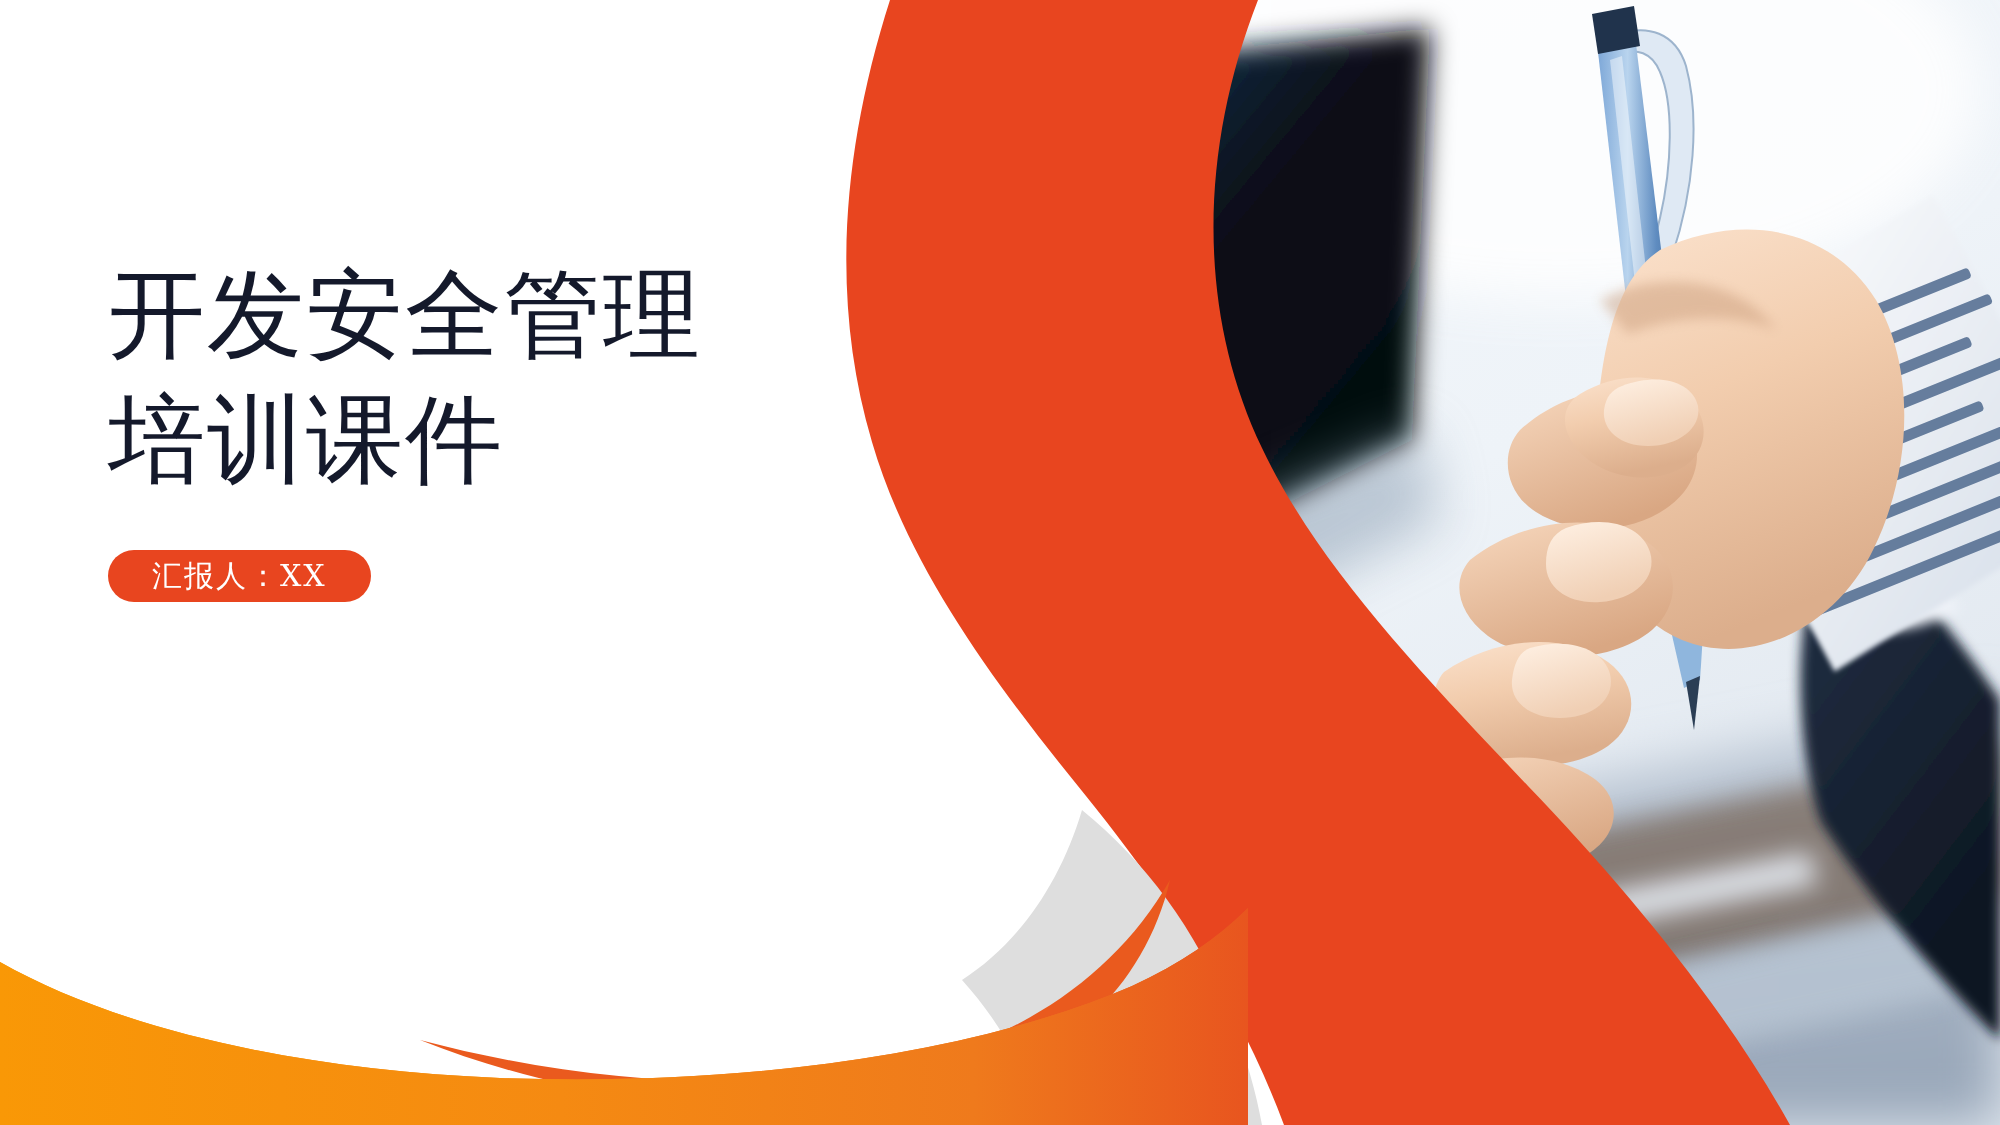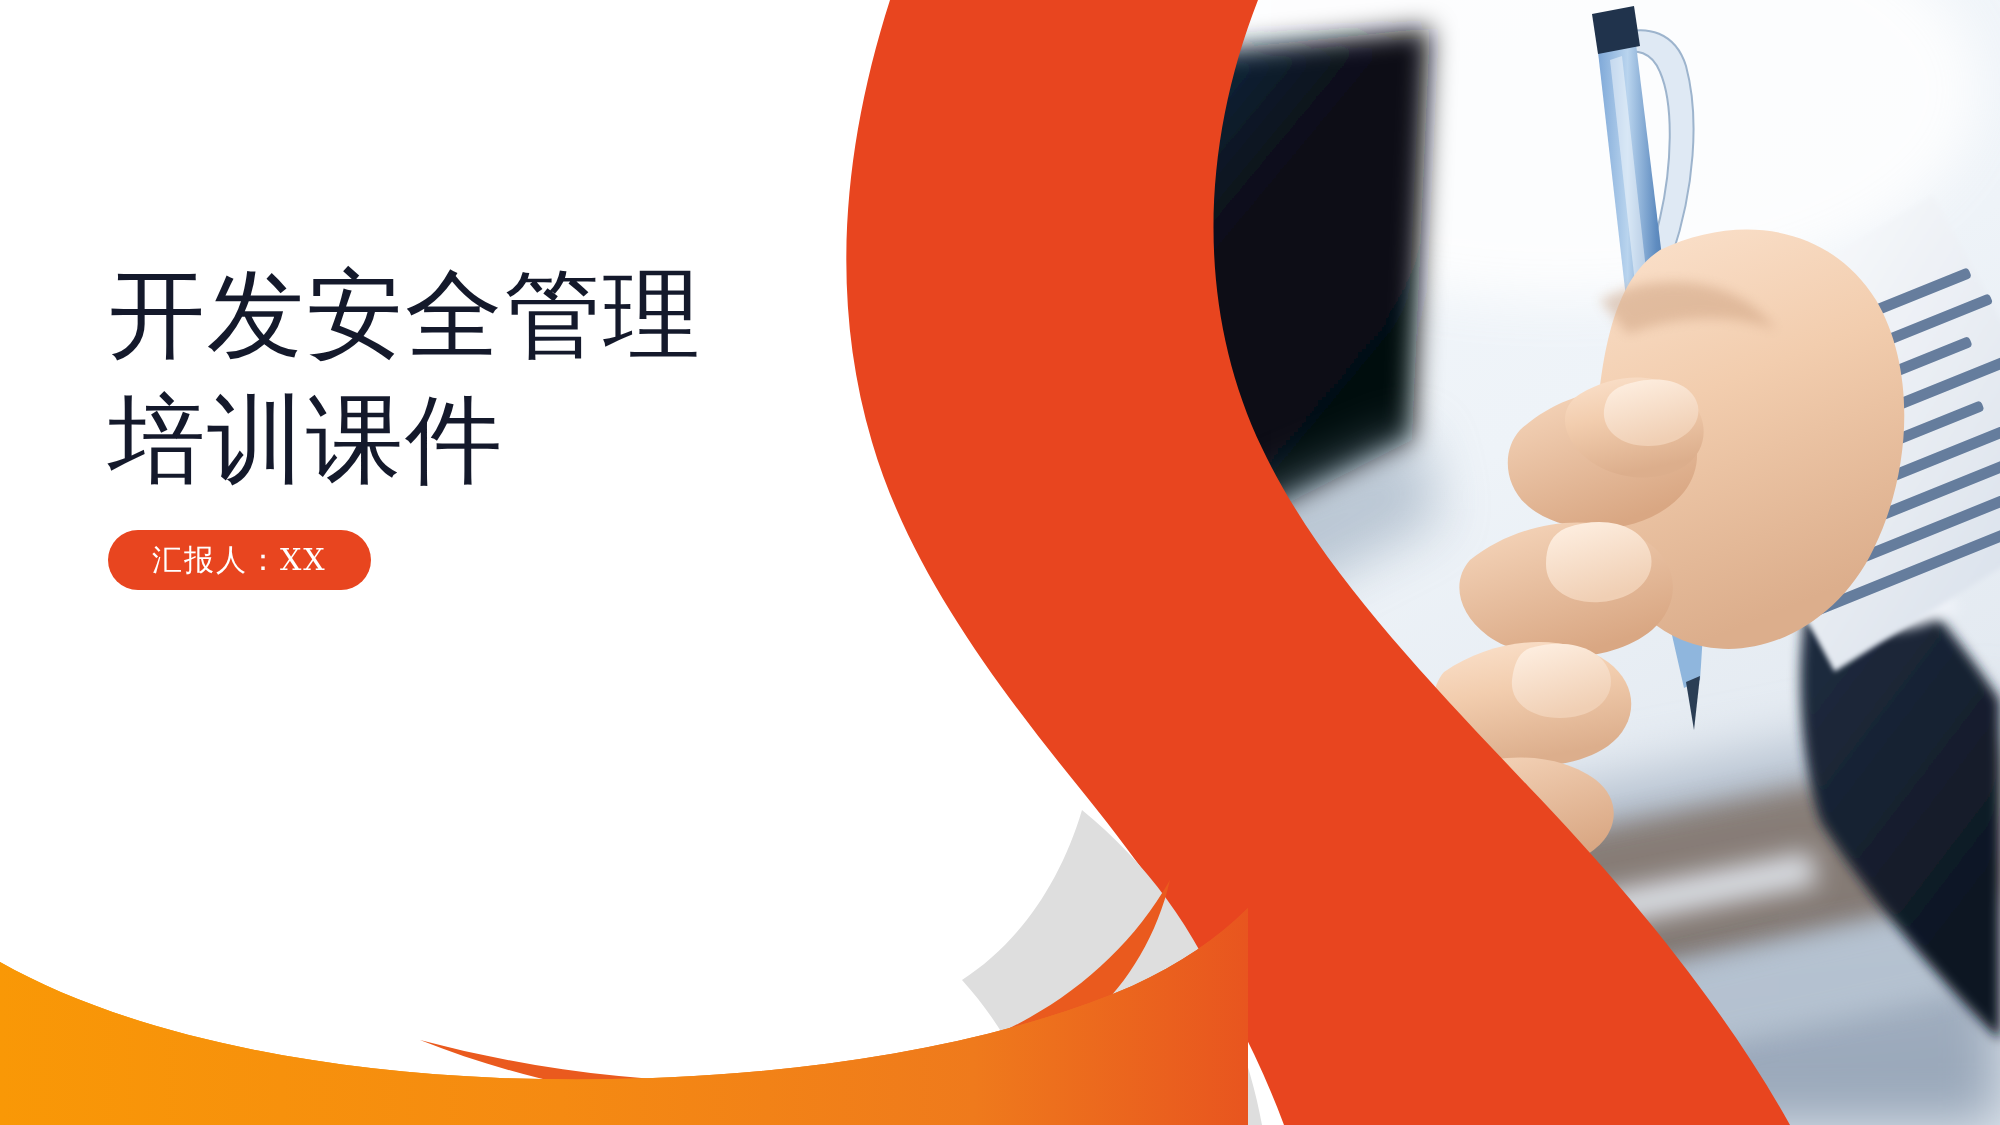--- a/index.html
+++ b/index.html
@@ -26,25 +26,25 @@
   #slide-title {
     font-family:"DejaVu Serif","Liberation Serif", serif;
     font-size:97px;
     line-height:1.29;
     letter-spacing:2px;
     color:#14192b;
     font-weight:400;
     white-space:pre-line;
   }
   #presenter-badge {
-    margin-top:28px;
+    margin-top:48px;
     display:inline-flex;
     align-items:center;
     justify-content:center;
-    height:60px;
+    height:52px;
     padding:0 44px;
     border-radius:32px;
     background:#e8451f;
     color:#ffffff;
     font-family:"DejaVu Serif","Liberation Serif", serif;
     font-size:30px;
     letter-spacing:2px;
     white-space:nowrap;
   }
 </style>

